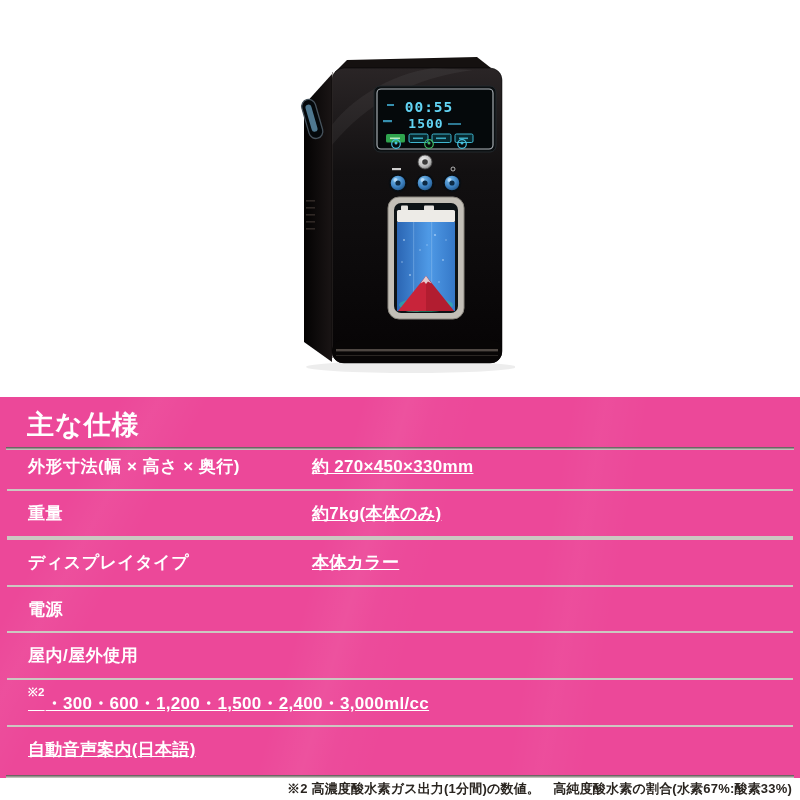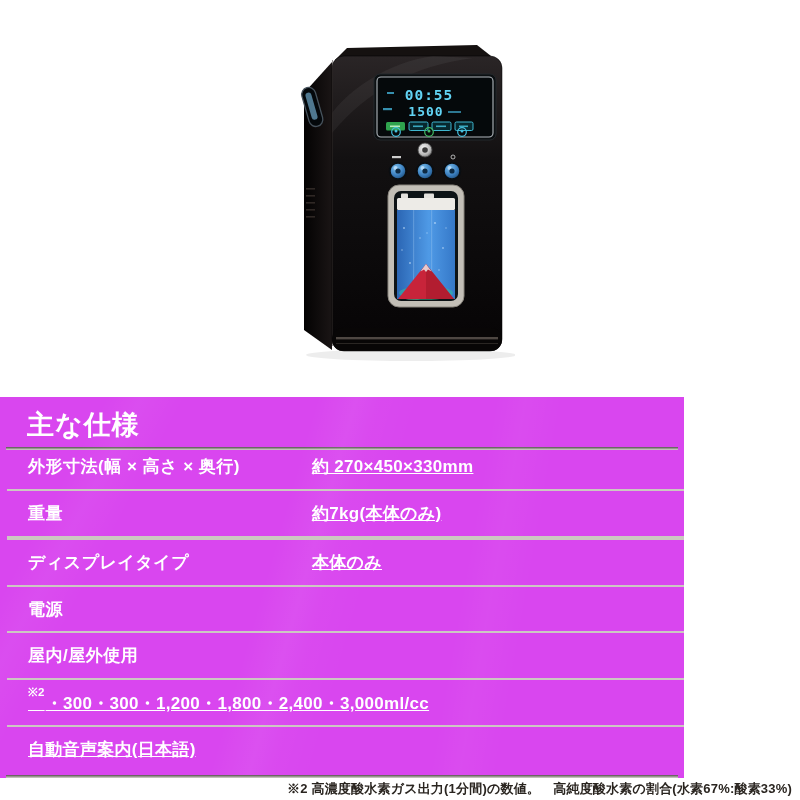--- a/index.html
+++ b/index.html
@@ -3,26 +3,26 @@
 <meta charset="utf-8">
 <style>
   html,body{margin:0;padding:0;}
   body{
     width:800px;height:800px;position:relative;overflow:hidden;
     background:#ffffff;
     font-family:"Liberation Sans", sans-serif;
   }
   
   .photo-area{
-    position:absolute;left:283px;top:38px;width:232px;height:330px;
+    position:absolute;left:283px;top:50px;width:232px;height:330px;
   }
   
   .spec-panel{
-    position:absolute;left:0;top:397px;width:684px;height:381px;
-    background:#d946ef;
+    position:absolute;left:0;top:397px;width:800px;height:381px;
+    background:#ec4899;
     overflow:hidden;
   }
   .spec-gloss{
     position:absolute;inset:0;pointer-events:none;
     background:
       linear-gradient(106deg, transparent 40%, rgba(255,255,255,0.055) 45%, rgba(255,255,255,0.02) 48%, transparent 53%),
       linear-gradient(118deg, transparent 12%, rgba(255,255,255,0.04) 16%, transparent 21%),
       linear-gradient(100deg, transparent 66%, rgba(255,255,255,0.03) 70%, transparent 75%);
   }
   .spec-title{
@@ -224,36 +224,36 @@
     <div class="spec-row">
       <div class="spec-label">重量</div>
       <div class="spec-value"><span>約7kg(本体のみ)</span></div>
     </div>
     <div class="row-sep"></div>
 
     <div class="row-sep"></div>
 
     <div class="spec-row">
       <div class="spec-label">ディスプレイタイプ</div>
-      <div class="spec-value"><span>本体のみ</span></div>
+      <div class="spec-value"><span>本体カラー</span></div>
     </div>
     <div class="row-sep"></div>
 
     <div class="spec-row">
       <div class="spec-label">電源</div>
     </div>
     <div class="row-sep"></div>
 
     <div class="spec-row">
       <div class="spec-label">屋内/屋外使用</div>
     </div>
     <div class="row-sep"></div>
 
     <div class="spec-row">
-      <div class="spec-value"><sup class="sup">※2</sup><span>・300・300・1,200・1,800・2,400・3,000ml/cc</span></div>
+      <div class="spec-value"><sup class="sup">※2</sup><span>・300・600・1,200・1,500・2,400・3,000ml/cc</span></div>
     </div>
     <div class="row-sep"></div>
 
     <div class="spec-row">
       <div class="spec-value"><span>自動音声案内(日本語)</span></div>
     </div>
   </div>
 
   <div class="panel-bottom-rule"></div>
 </section>

